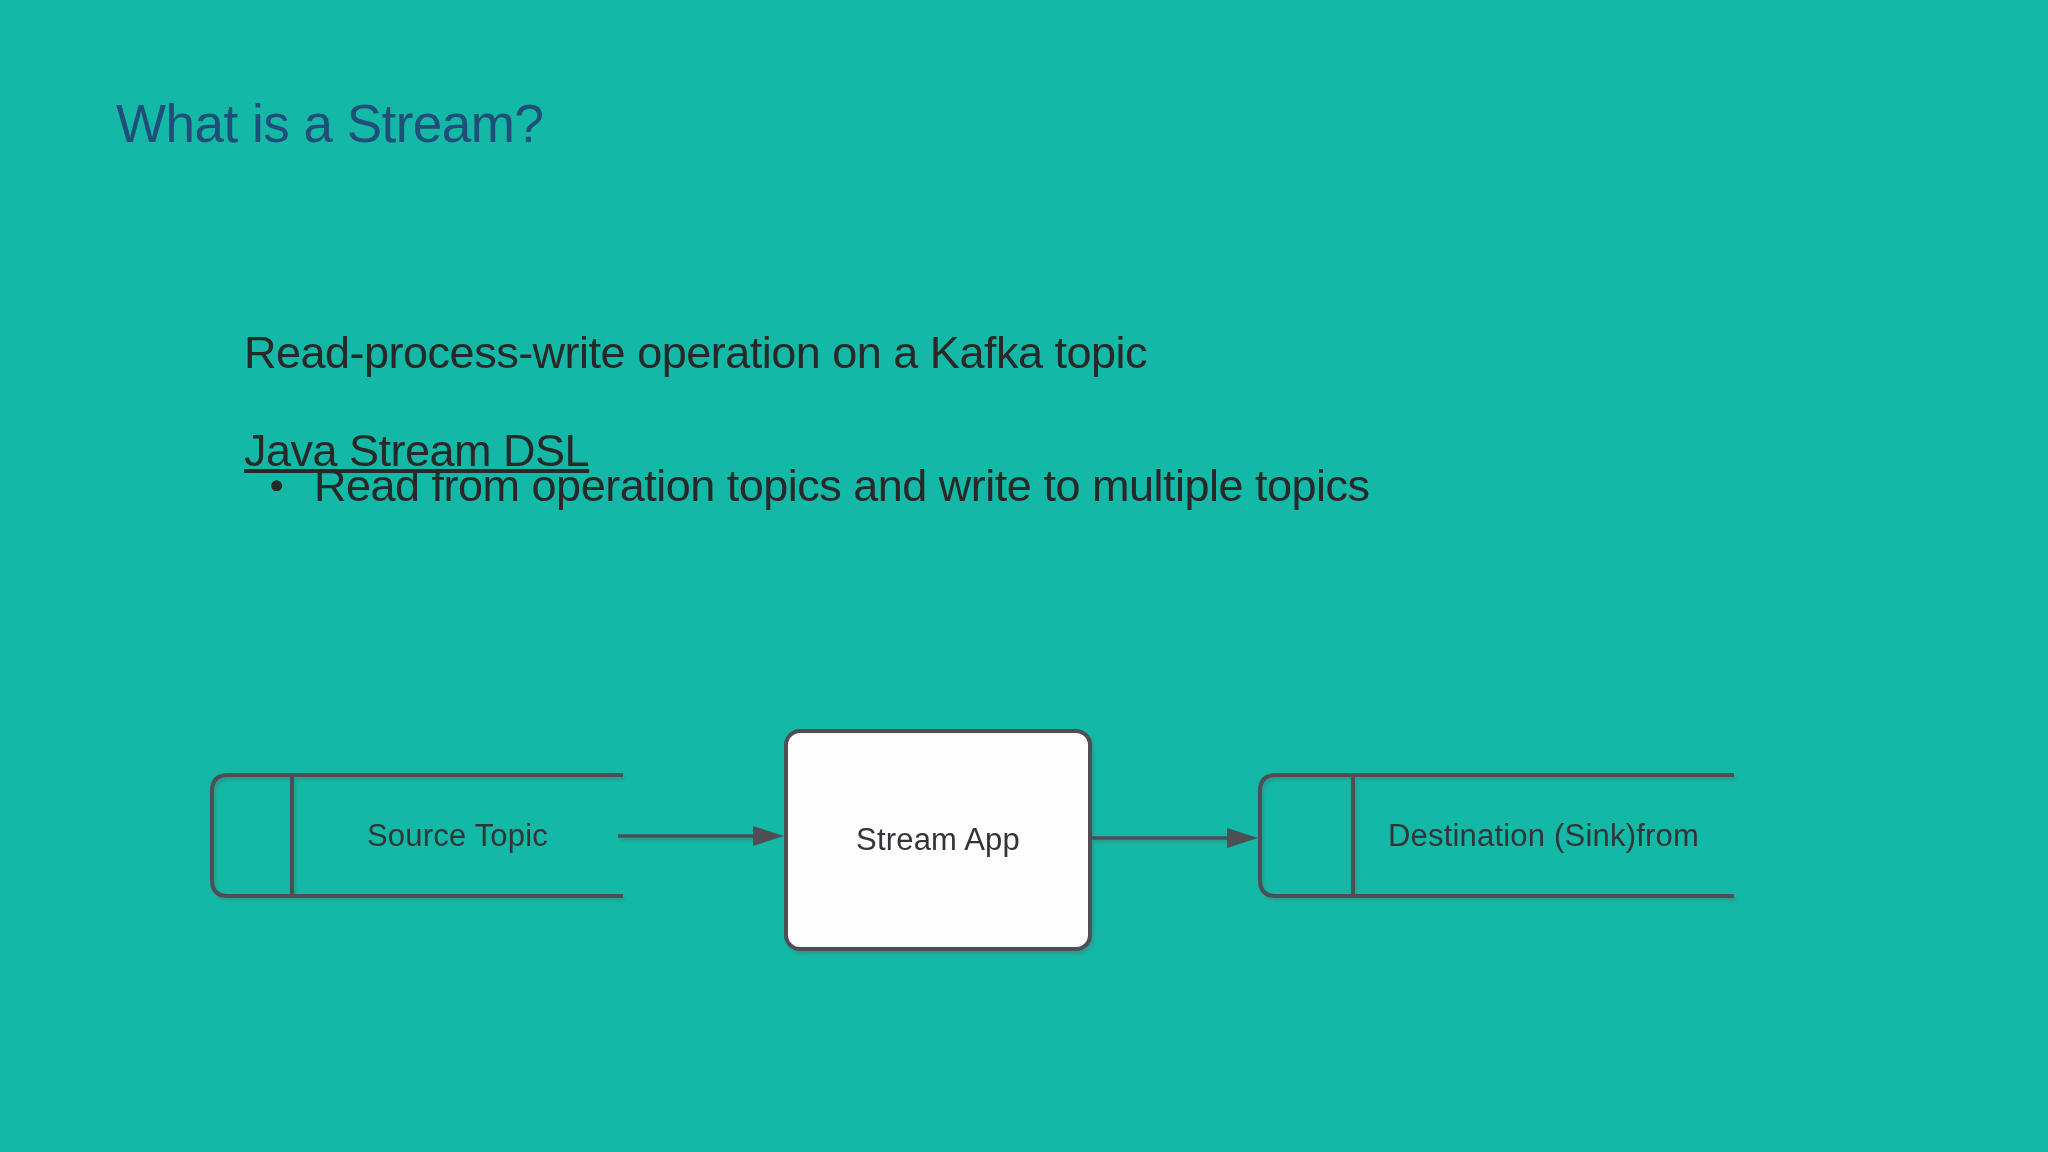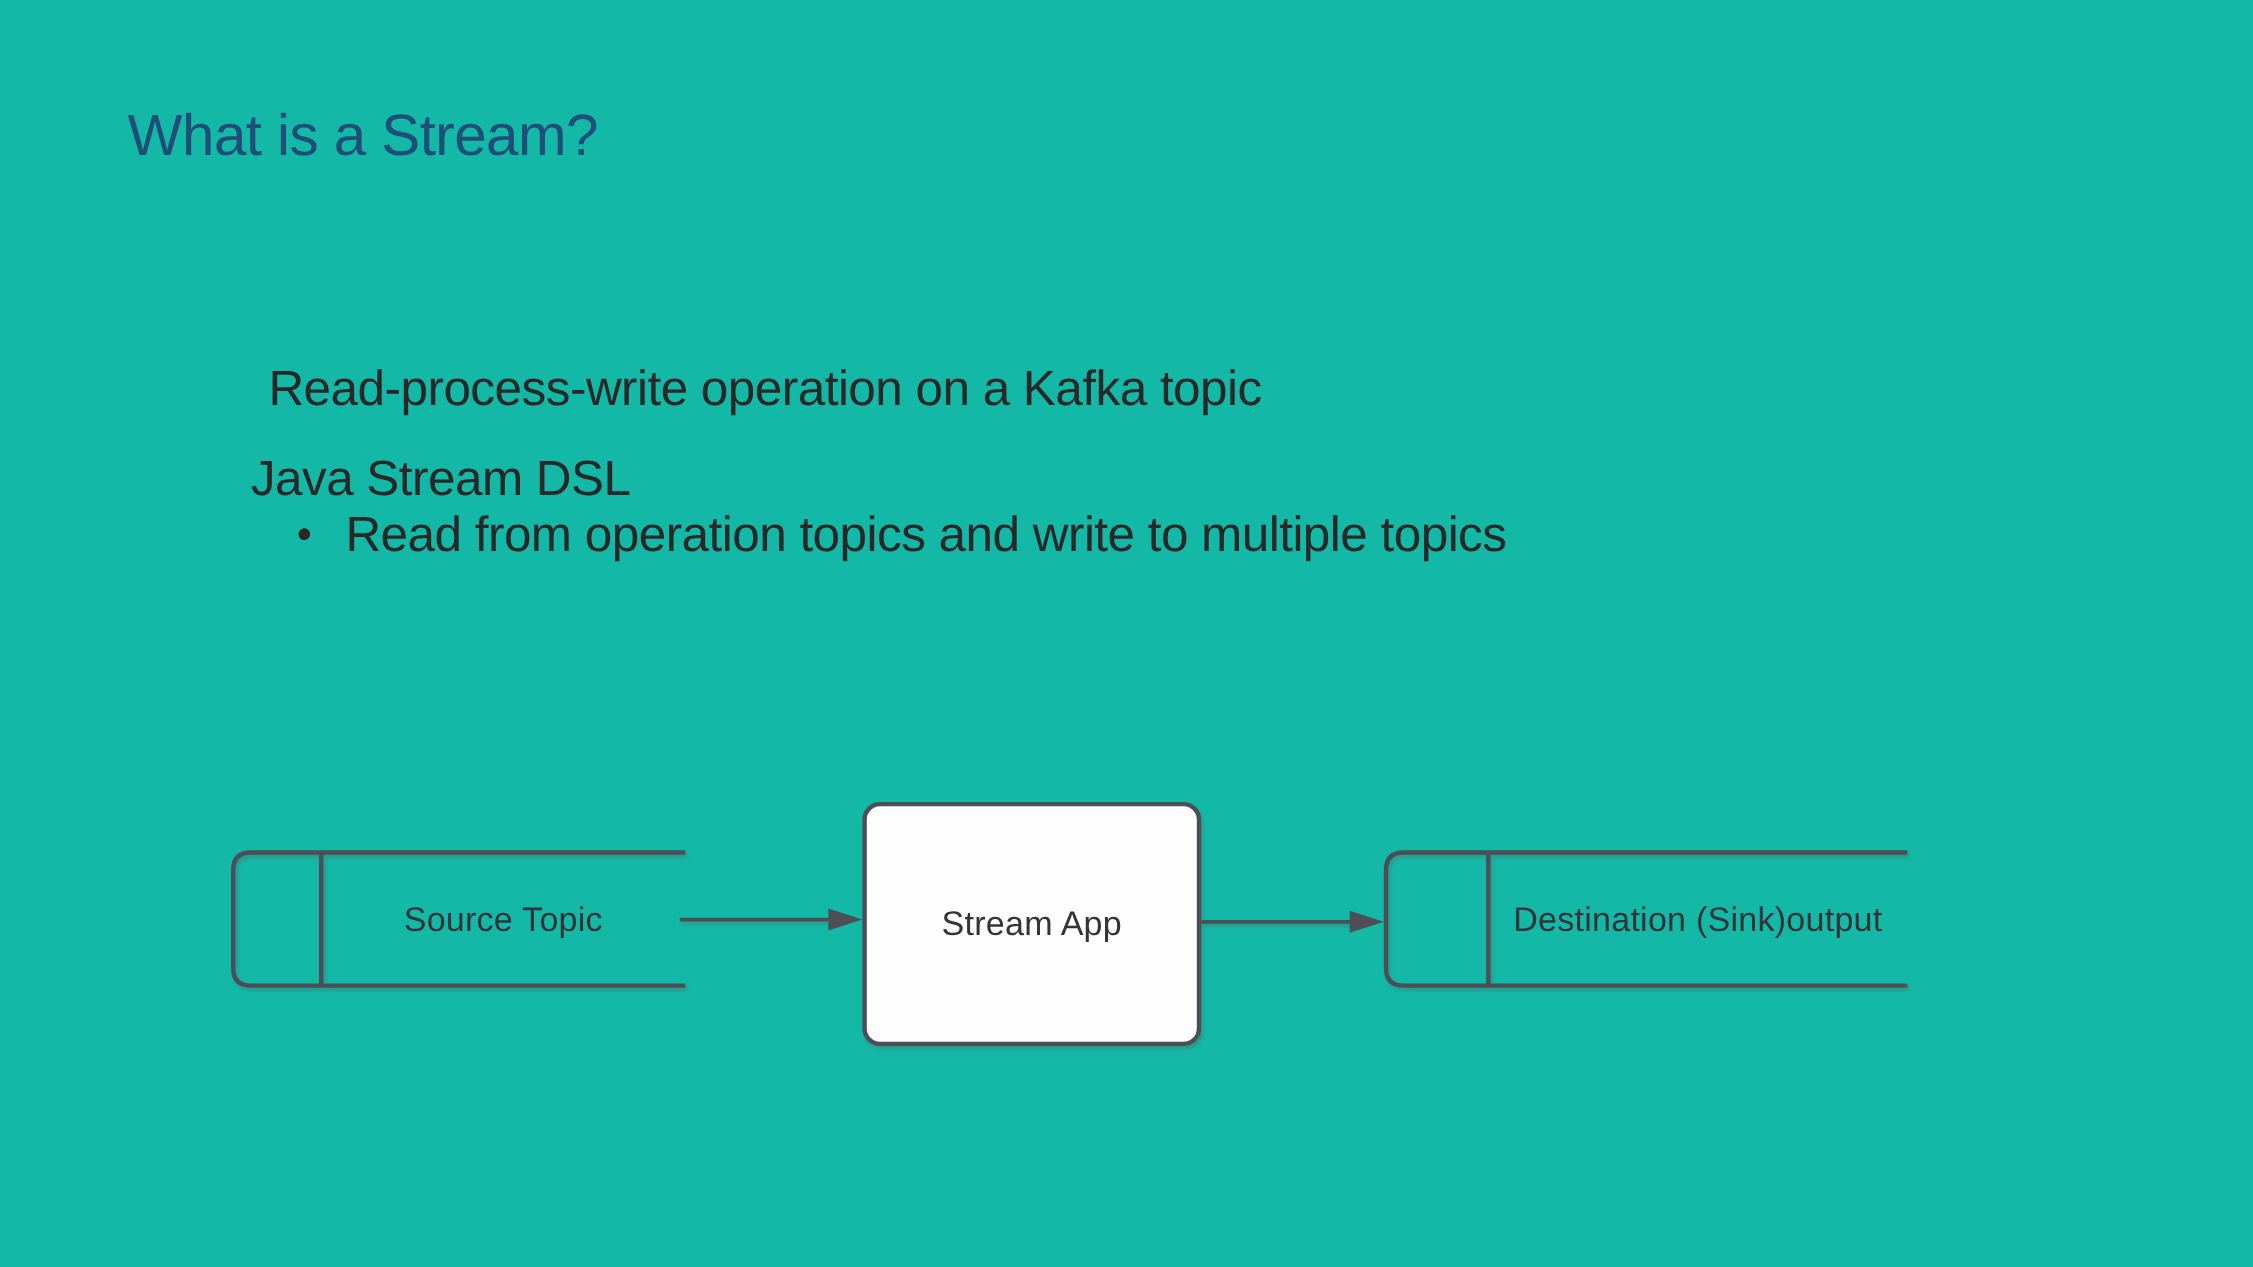--- a/index.html
+++ b/index.html
@@ -35,26 +35,27 @@
     font-size: 45px;
     font-weight: 400;
     color: #282828;
     line-height: 1;
     letter-spacing: -0.5px;
   }
   .subheading-text {
     position: absolute;
     left: 228px;
     top: 412px;
-    margin: 0;
+    margin: 16px;
     font-size: 45px;
     font-weight: 400;
     color: #282828;
     line-height: 1;
     letter-spacing: -0.5px;
+    text-decoration: underline;
   }
   ul.bullet-list {
     position: absolute;
     left: 270px;
     top: 454px;
     margin: 0;
     padding: 0;
     list-style: none;
     font-size: 45px;
     color: #282828;
@@ -142,16 +143,16 @@
       <polygon points="1258,838 1227,828 1227,848"></polygon>
     </g>
   </svg>
 
   <div class="diagram-label label-stream-app">Stream App</div>
 
   <div class="diagram-label label-source-topic">Source Topic</div>
 
   <div class="diagram-label label-destination">
     <span>Destination (Sink)</span>
-    <span>output</span>
+    <span>from</span>
   </div>
 
 </div>
 
 </body></html>

